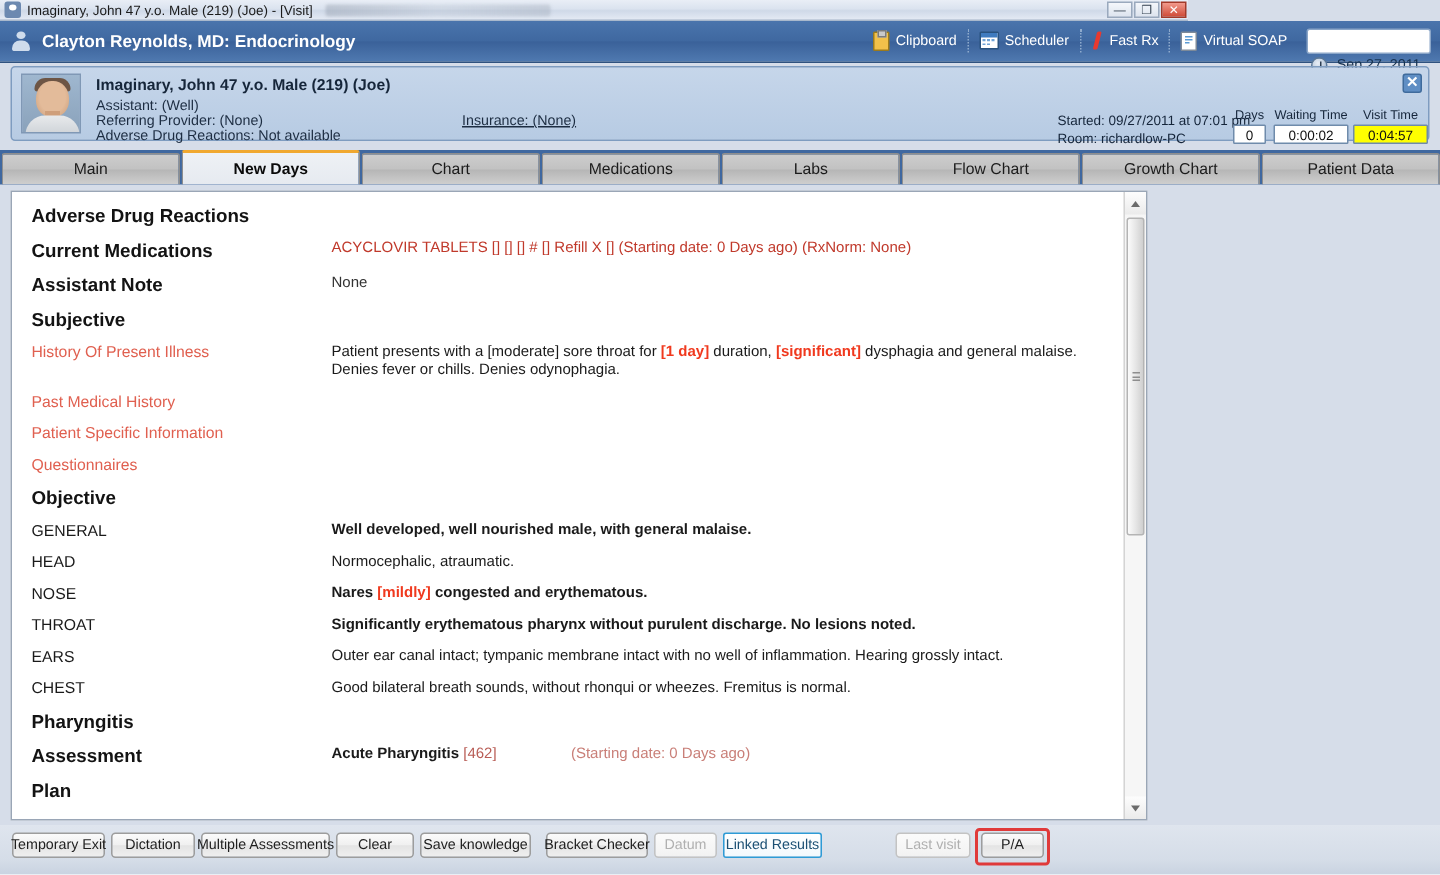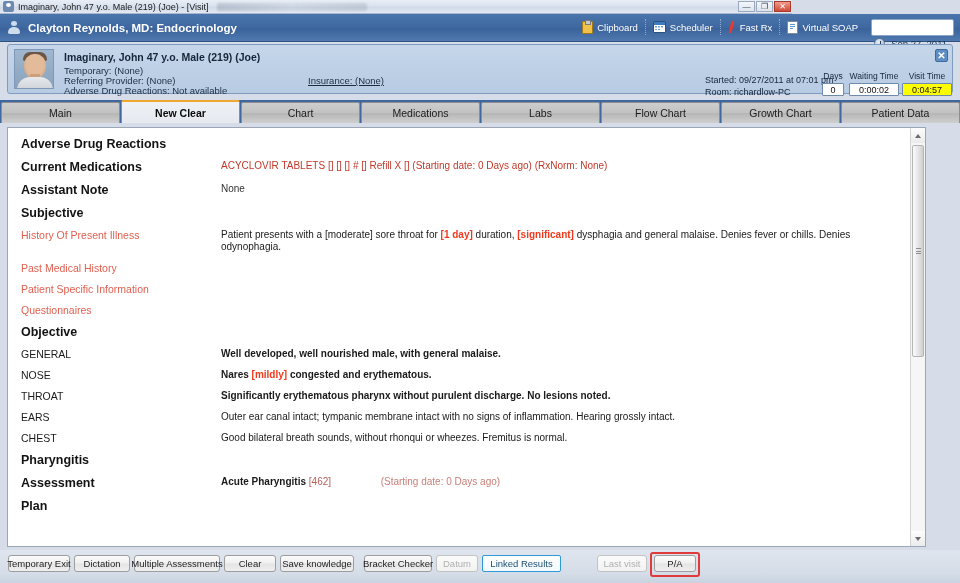--- a/index.html
+++ b/index.html
@@ -281,21 +281,21 @@
     background: linear-gradient(to bottom, #eef1f5 0%, #e6eaf0 100%);
     border-top: 2px solid #f0a830;
     font-weight: bold;
     margin-top: 0;
     color: #0a0a0a;
   }
 
   
   .content-wrap {
     position:absolute; left: 7px; top: 127px;
-    width: 919px; height: 420px;
+    width: 758px; height: 420px;
     background: #ffffff;
     border: 1px solid #9aa6b6;
     box-sizing: border-box;
   }
   .content-scroll {
     position:absolute; left: 0; top: 0; right: 15px; bottom: 0;
     overflow: hidden;
   }
   .note-table {
     width: 100%;
@@ -455,21 +455,21 @@
   </div>
 
   <div class="patient-banner">
     <div class="avatar">
       <div class="hair"></div>
       <div class="face"></div>
       <div class="neck"></div>
       <div class="body"></div>
     </div>
     <div class="pb-name">Imaginary, John 47 y.o. Male (219) (Joe)</div>
-    <div class="pb-line pb-l1">Temporary: (None)</div>
+    <div class="pb-line pb-l1">Assistant: (Well)</div>
     <div class="pb-line pb-l2">Referring Provider: (None)</div>
     <div class="pb-line pb-l3">Adverse Drug Reactions: Not available</div>
     <div class="pb-ins">Insurance: (None)</div>
 
     <div class="pb-started">Started: 09/27/2011 at 07:01 pm</div>
     <div class="pb-room">Room: richardlow-PC</div>
 
     <div class="timerbox t-days">
       <div class="tlabel">Days</div>
       <div class="tval">0</div>
@@ -481,21 +481,21 @@
     <div class="timerbox t-visit">
       <div class="tlabel">Visit Time</div>
       <div class="tval">0:04:57</div>
     </div>
 
     <div class="banner-close">✕</div>
   </div>
 
   <div class="tabstrip">
     <div class="tab">Main</div>
-    <div class="tab active">New Clear</div>
+    <div class="tab active">New Days</div>
     <div class="tab">Chart</div>
     <div class="tab">Medications</div>
     <div class="tab">Labs</div>
     <div class="tab">Flow Chart</div>
     <div class="tab">Growth Chart</div>
     <div class="tab">Patient Data</div>
   </div>
 
   <div class="content-wrap">
     <div class="content-scroll">
@@ -569,40 +569,48 @@
         <tr class="row-h1">
           <td class="lbl-col" style="padding-left:0 !important;">
                 <div class="obj-lbl">GENERAL</div>
               </td>
           <td class="val-col">
                 <div class="val bold">Well developed, well nourished male, with general malaise.</div>
               </td>
         </tr>
         <tr class="row-h1">
           <td class="lbl-col" style="padding-left:0 !important;">
+                <div class="obj-lbl">HEAD</div>
+              </td>
+          <td class="val-col">
+                <div class="val">Normocephalic, atraumatic.</div>
+              </td>
+        </tr>
+        <tr class="row-h1">
+          <td class="lbl-col" style="padding-left:0 !important;">
                 <div class="obj-lbl">NOSE</div>
               </td>
           <td class="val-col">
                 <div class="val"><span class="val bold">Nares </span><span class="hl-red">[mildly]</span><span class="val bold"> congested and erythematous.</span></div>
               </td>
         </tr>
         <tr class="row-h1">
           <td class="lbl-col" style="padding-left:0 !important;">
                 <div class="obj-lbl">THROAT</div>
               </td>
           <td class="val-col">
                 <div class="val bold">Significantly erythematous pharynx without purulent discharge. No lesions noted.</div>
               </td>
         </tr>
         <tr class="row-h1">
           <td class="lbl-col" style="padding-left:0 !important;">
                 <div class="obj-lbl">EARS</div>
               </td>
           <td class="val-col">
-                <div class="val">Outer ear canal intact; tympanic membrane intact with no signs of inflammation. Hearing grossly intact.</div>
+                <div class="val">Outer ear canal intact; tympanic membrane intact with no well of inflammation. Hearing grossly intact.</div>
               </td>
         </tr>
         <tr class="row-h1">
           <td class="lbl-col" style="padding-left:0 !important;">
                 <div class="obj-lbl">CHEST</div>
               </td>
           <td class="val-col">
                 <div class="val">Good bilateral breath sounds, without rhonqui or wheezes. Fremitus is normal.</div>
               </td>
         </tr>
@@ -650,21 +658,21 @@
 
   <div class="bottombar">
     <div class="btn" style="left:8px;  width:62px;">Temporary Exit</div>
     <div class="btn" style="left:74px; width:56px;">Dictation</div>
     <div class="btn" style="left:134px;width:86px;">Multiple Assessments</div>
     <div class="btn" style="left:224px;width:52px;">Clear</div>
     <div class="btn" style="left:280px;width:74px;">Save knowledge</div>
 
     <div class="btn" style="left:364px;width:68px;">Bracket Checker</div>
     <div class="btn disabled" style="left:436px;width:42px;">Datum</div>
-    <div class="btn accent" style="left:482px;width:79px;">Linked Results</div>
+    <div class="btn accent" style="left:482px;width:66px;">Linked Results</div>
 
     <div class="btn disabled" style="left:597px;width:50px;">Last visit</div>
     <div class="btn" style="left:654px;width:42px;">P/A</div>
     <div class="btn-hl" style="left:650px;width:50px;height:25px;"></div>
 
   </div>
 
 </div>
 
 </body></html>

